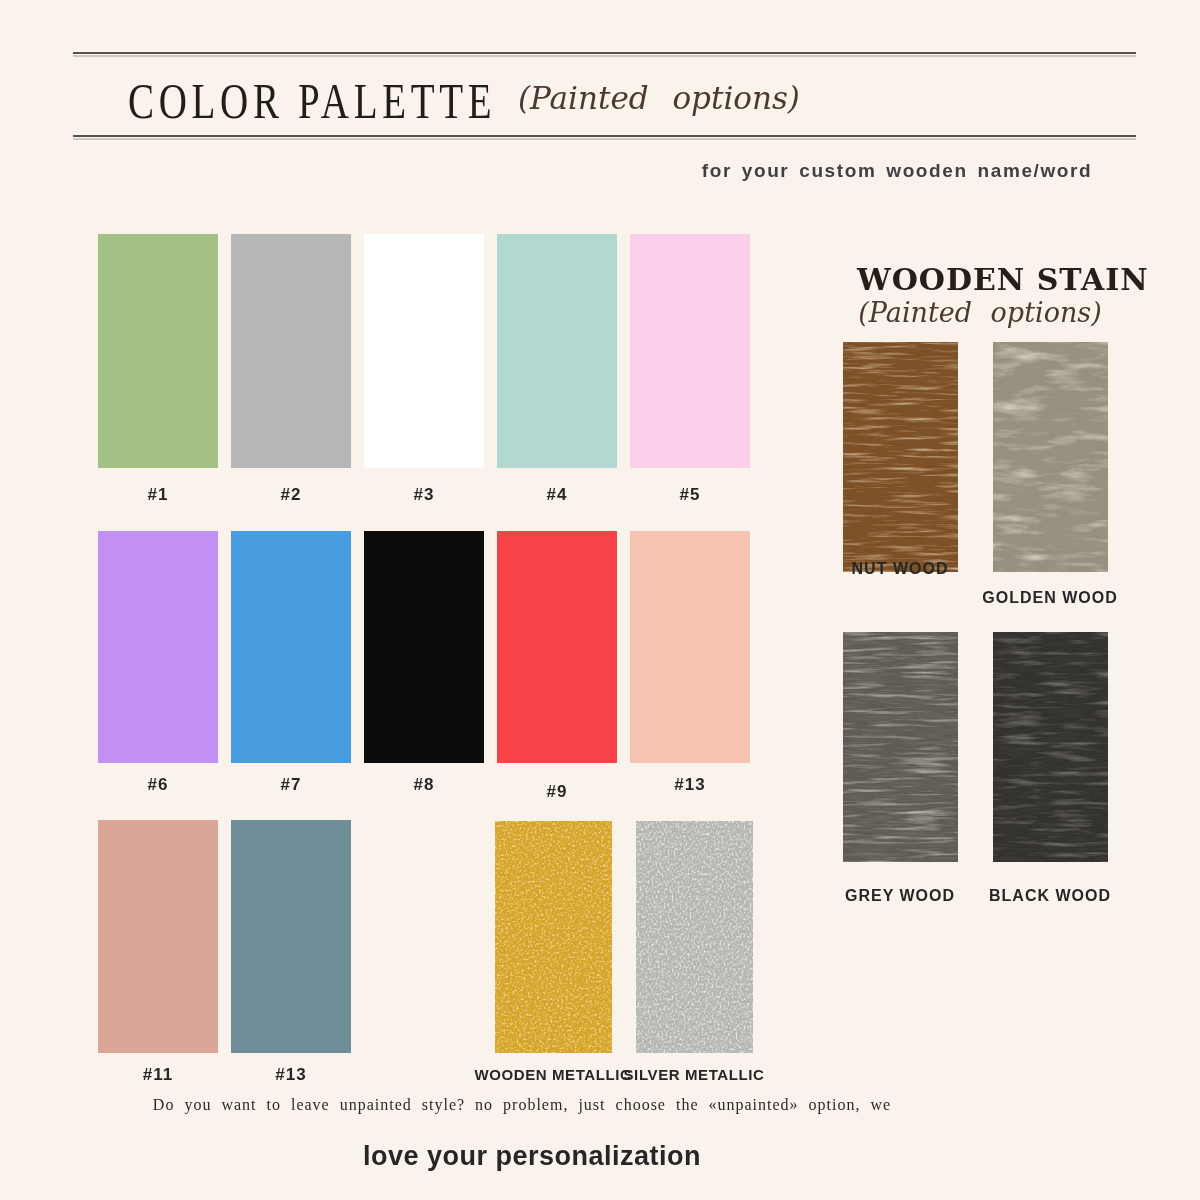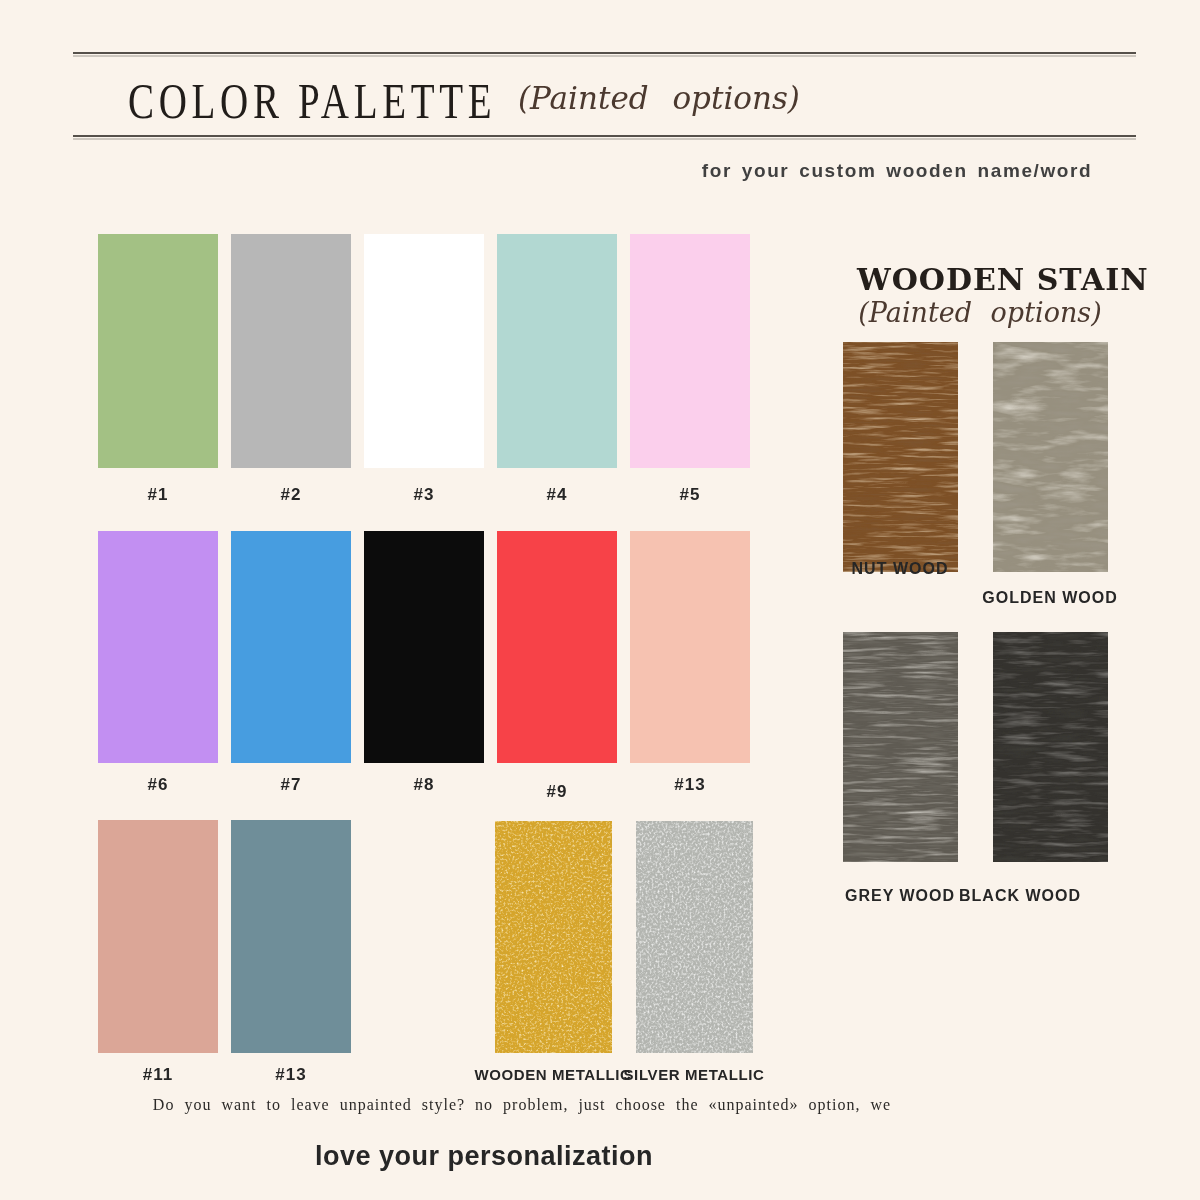--- a/index.html
+++ b/index.html
@@ -46,21 +46,21 @@
     font-size:30px; letter-spacing:1px; color:#241f1b; white-space:nowrap;
   }
   .stain-note { left:845px; top:297px; width:270px; text-align:center; font-size:27px; word-spacing:10px; }
   .footer-1 {
     position:absolute; left:0; top:1096px; width:1044px; text-align:center;
     font-family:"Liberation Serif", serif; font-size:16px; color:#2c2a28;
     letter-spacing:1px; word-spacing:5px; white-space:nowrap;
   }
   .footer-2 {
     position:absolute; left:0; top:1141px; width:968px; text-align:center;
-    font-weight:bold; font-size:27px; letter-spacing:0.5px; color:#262626;
+    font-weight:bold; font-size:27px; letter-spacing:0.5px; color:#262626;padding-left:48px;
   }
   svg.tex { display:block; }
   .defs-holder { position:absolute; width:0; height:0; overflow:hidden; }
 </style>
 </head>
 <body>
 
 <div class="canvas" style="background: rgb(250, 243, 235);">
 
   <div class="defs-holder">
@@ -220,18 +220,18 @@
       <rect width="115" height="230" filter="url(#wood-grey)"></rect>
     </svg>
   </div>
   <div class="chip" style="left:993px;top:632px">
     <svg class="tex" width="115" height="230">
       <rect width="115" height="230" fill="#34322e"></rect>
       <rect width="115" height="230" filter="url(#wood-black)"></rect>
     </svg>
   </div>
   <div class="cap-label wood-label" style="left:820px;top:887px;width:160px">GREY WOOD</div>
-  <div class="cap-label wood-label" style="left:940px;top:887px;width:160px">BLACK WOOD</div>
+  <div class="cap-label wood-label" style="left:970px;top:887px;width:160px">BLACK WOOD</div>
 
   <div class="footer-1">Do you want to leave unpainted style? no problem, just choose the «unpainted» option, we</div>
   <div class="footer-2">love your personalization</div>
 
 </div>
 
 </body></html>

